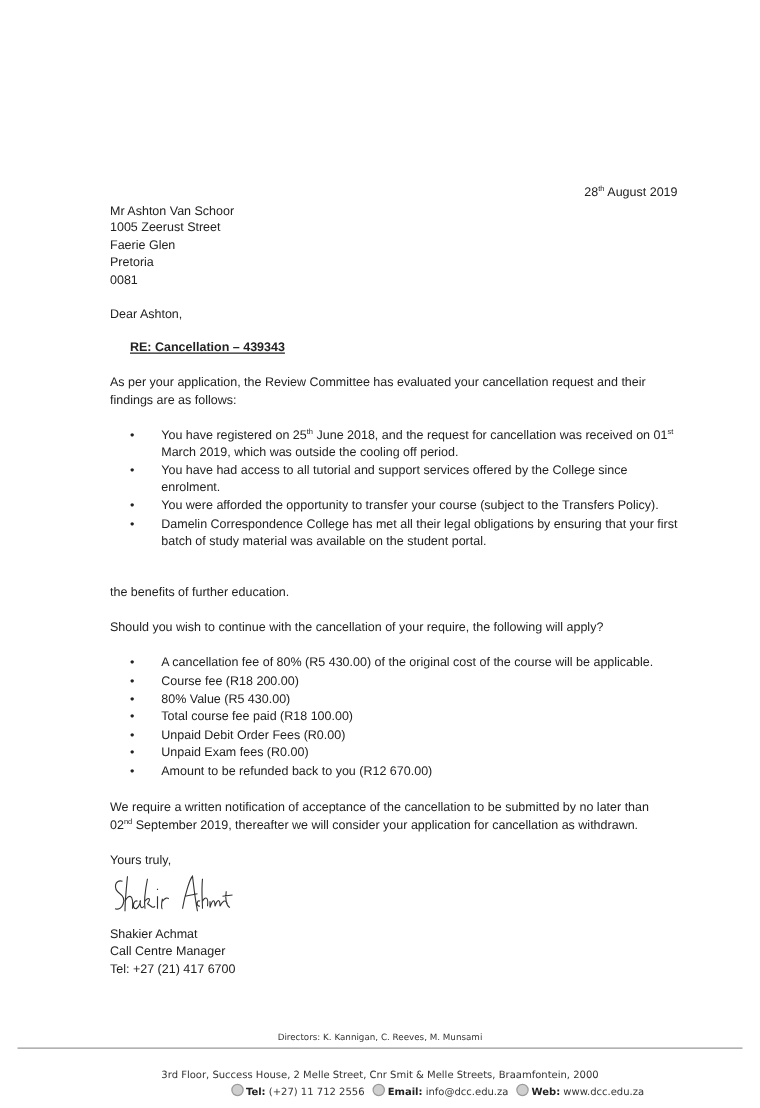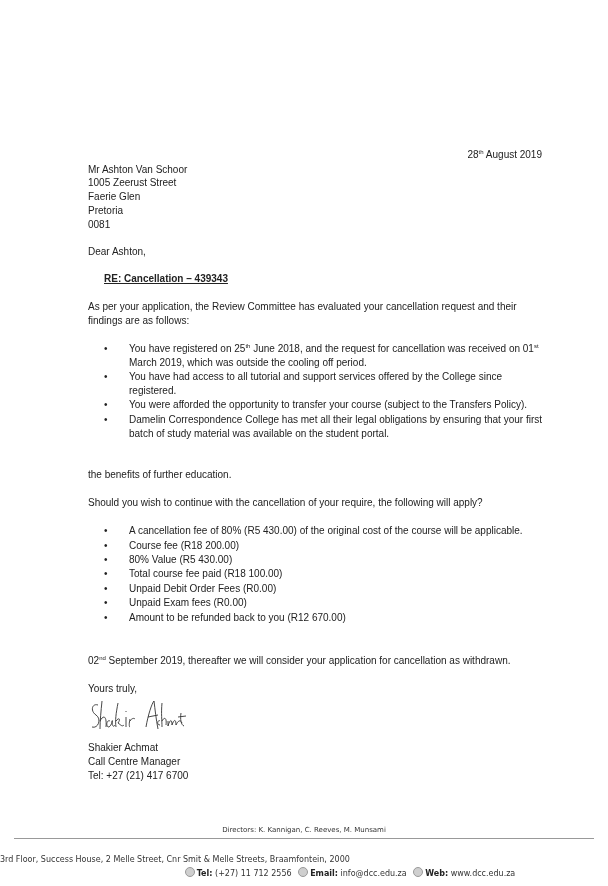--- a/index.html
+++ b/index.html
@@ -37,21 +37,21 @@
     .footer-directors {
       position: absolute; left: 0; width: 608px; top: 826px; text-align: center;
       font-family: "DejaVu Sans", sans-serif; font-size: 7px; color: #333;
     }
     .footer-rule { position: absolute; left: 14px; width: 580px; top: 838px; height: 1px; background: #999; }
     .footer-head {
       position: absolute; left: 0; width: 608px; top: 843px; text-align: center;
       font-family: "DejaVu Sans", sans-serif; font-size: 8.5px; font-weight: bold; color: #222;
     }
     .footer-addr {
-      position: absolute; left: 0; width: 608px; top: 855px; text-align: left;
+      position: absolute; left: 0; width: 608px; top: 855px; text-align: center;
       font-family: "DejaVu Sans", sans-serif; font-size: 8px; color: #333; white-space: nowrap;
     }
     .footer-contact {
       position: absolute; left: 0; width: 608px; top: 867px; text-align: center;
       font-family: "DejaVu Sans", sans-serif; font-size: 8px; color: #333; white-space: nowrap; padding-left: 44px;
     }
     .footer-contact b { color: #222; }
     .ficon {
       display: inline-block; width: 8px; height: 8px; border-radius: 50%;
       background: #cfcfcf; border: 1px solid #9a9a9a; vertical-align: -1px; margin: 0 2px 0 4px;
@@ -79,21 +79,21 @@
   <div class="t para" style="top:314px">findings are as follows:</div>
 
   <div class="bullet" style="top:342px">
     <span class="bullet-dot">•</span>
     <span class="btext" style="top:0"><span>You have registered on 25</span><sup>th</sup><span> June 2018, and the request for cancellation was received on 01</span><sup>st</sup></span>
     <span class="btext" style="top:14px">March 2019, which was outside the cooling off period.</span>
   </div>
   <div class="bullet" style="top:370px">
     <span class="bullet-dot">•</span>
     <span class="btext" style="top:0">You have had access to all tutorial and support services offered by the College since</span>
-    <span class="btext" style="top:14px">registered.</span>
+    <span class="btext" style="top:14px">enrolment.</span>
   </div>
   <div class="bullet" style="top:398px">
     <span class="bullet-dot">•</span>
     <span class="btext" style="top:0">You were afforded the opportunity to transfer your course (subject to the Transfers Policy).</span>
   </div>
   <div class="bullet" style="top:413px">
     <span class="bullet-dot">•</span>
     <span class="btext" style="top:0">Damelin Correspondence College has met all their legal obligations by ensuring that your first</span>
     <span class="btext" style="top:14px">batch of study material was available on the student portal.</span>
   </div>
@@ -124,20 +124,21 @@
     </div>
   <div class="bullet" style="top:596px">
       <span class="bullet-dot">•</span>
       <span class="btext">Unpaid Exam fees (R0.00)</span>
     </div>
   <div class="bullet" style="top:611px">
       <span class="bullet-dot">•</span>
       <span class="btext">Amount to be refunded back to you (R12 670.00)</span>
     </div>
 
+  <div class="t para" style="top:640px">We require a written notification of acceptance of the cancellation to be submitted by no later than</div>
   <div class="t para" style="top:654px"><span>02</span><sup>nd</sup><span> September 2019, thereafter we will consider your application for cancellation as withdrawn.</span></div>
 
   <div class="t para" style="top:682px">Yours truly,</div>
 
   <svg class="sig" viewBox="0 0 100 40">
     <path d="M10 8 C4 6, 2 14, 8 18 C14 22, 10 32, 4 30 M14 4 C13 14, 12 24, 12 32 M12 24 C15 18, 19 18, 18 30 M22 24 C19 22, 17 30, 21 30 C24 28, 25 22, 24 24 C24 28, 25 31, 27 28 M30 6 C28 16, 27 24, 28 30 M28 24 C31 20, 33 22, 30 26 C33 28, 34 30, 36 28 M38 20 L38 30 M38 14 L38 15 M42 22 C41 26, 41 30, 42 30 M42 24 C44 21, 46 21, 47 22" fill="none" stroke="#333" stroke-width="0.9"></path>
     <path d="M58 30 C60 18, 64 6, 66 4 C67 12, 68 22, 70 32 M60 20 L70 18 M72 24 C70 22, 68 28, 72 28 M74 6 C73 16, 74 24, 74 30 M74 24 C76 20, 79 20, 78 28 M80 24 L80 29 C82 22, 84 22, 84 28 C86 22, 88 22, 88 28 C90 24, 92 22, 94 26 M93 16 C92 22, 93 28, 96 29 M90 20 L98 19" fill="none" stroke="#333" stroke-width="0.9"></path>
   </svg>
 
   <div class="t para" style="top:741px">Shakier Achmat</div>

